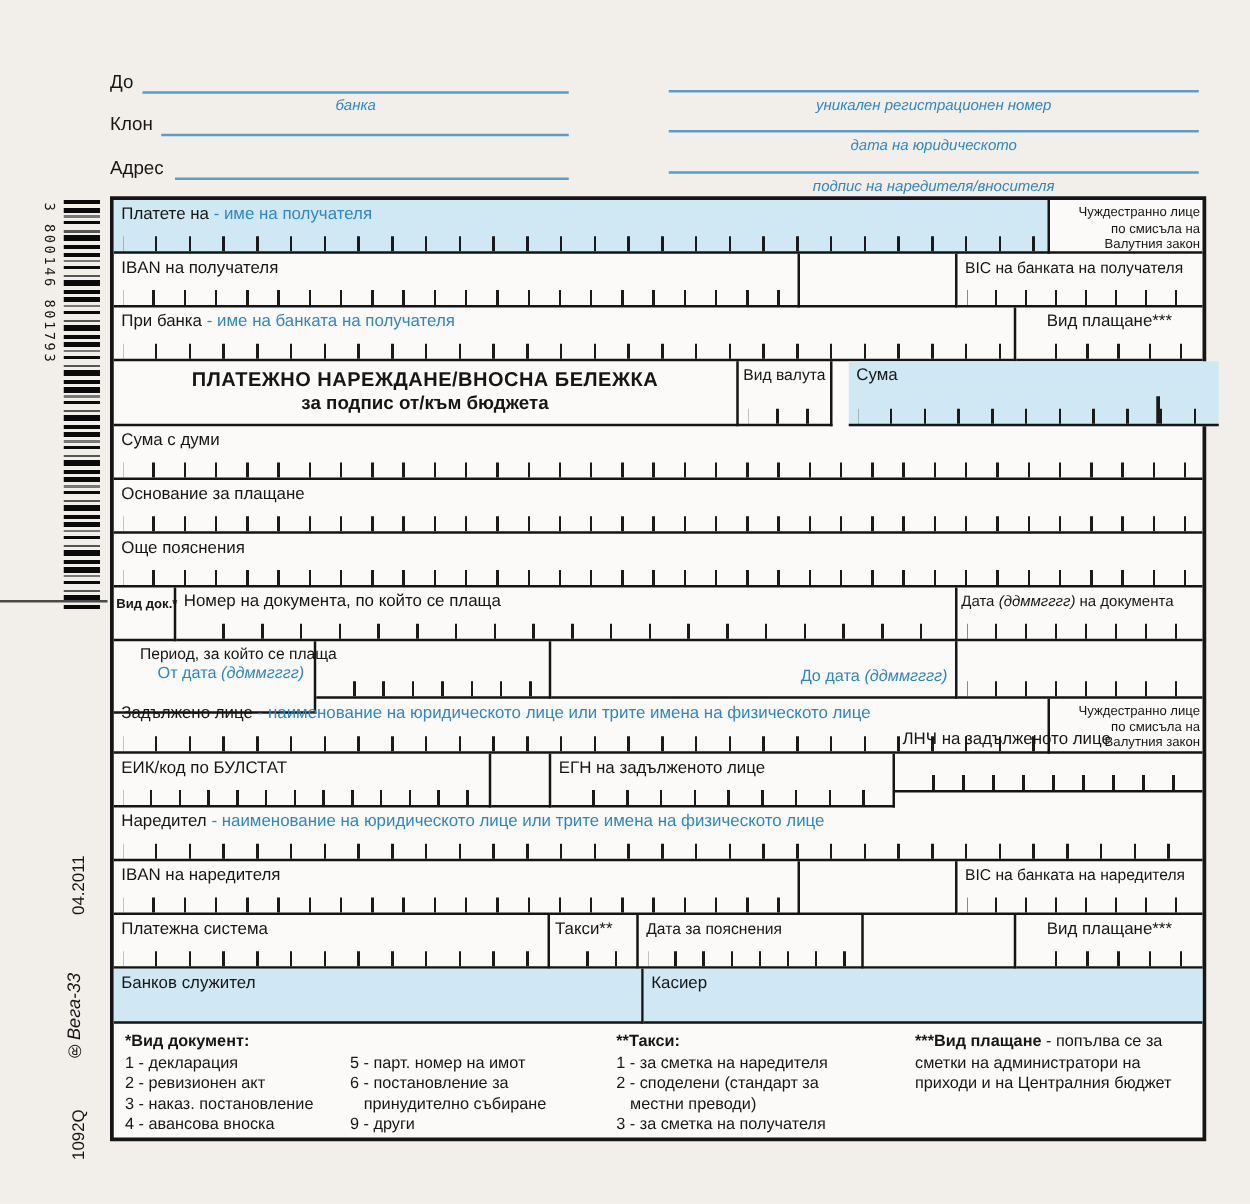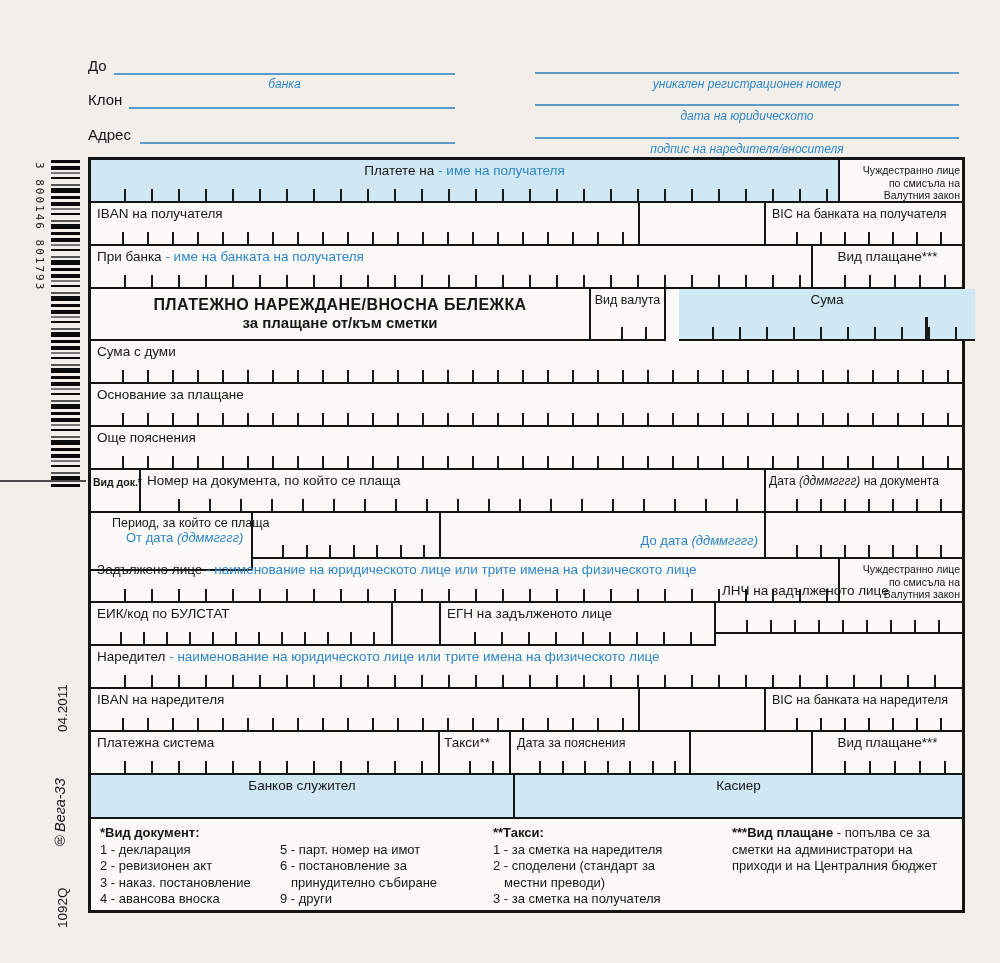--- a/index.html
+++ b/index.html
@@ -25,21 +25,21 @@
       #0a0a0a 28px 33px, transparent 33px 36px);}
   .regmark{position:absolute;left:0;top:480px;width:86px;height:2px;background:#4a4a4a;}
 
   
   .tbl{position:absolute;left:88px;top:157px;width:871px;height:750px;
        border:3px solid #151515;background:#fbfaf8;}
   .cell{position:absolute;box-sizing:border-box;border-right:2.5px solid #151515;
         border-bottom:2.5px solid #151515;padding:3px 6px;font-size:13.5px;color:#161616;}
   .cell.noR{border-right:none;}
   .cell.noB{border-bottom:none;}
-  .cell.blue{background:#cfe8f3;text-align:center;}
+  .cell.blue{background:#cfe8f3;}
   .lbl{color:#161616;}
   .bh{color:#2e86c6;}
   .it{font-style:italic;}
   .sm{font-size:12.5px;}
   .xs{font-size:12px;}
   .b{font-weight:bold;}
   .ctr{text-align:center;}
   .fp{font-size:10.5px;line-height:12.5px;text-align:right;padding:4px 2px;}
   .comb::after{content:"";position:absolute;left:8px;right:4px;bottom:0;height:12px;
     background:repeating-linear-gradient(90deg, transparent 0 calc(var(--g,26px) - 2px),
@@ -110,21 +110,21 @@
     <div class="cell comb" style="left:0;top:86px;width:722px;height:43px;--g:27px">
       <span class="lbl">При банка</span>
       <span class="bh">- име на банката на получателя</span>
     </div>
     <div class="cell noR comb ctr" style="left:722px;top:86px;width:149px;height:43px;--g:25px">
       <span class="lbl">Вид плащане***</span>
     </div>
 
     <div class="cell ctr" style="left:0;top:129px;width:500px;height:52px">
       <div class="title1">ПЛАТЕЖНО  НАРЕЖДАНЕ/ВНОСНА БЕЛЕЖКА</div>
-      <div class="title2">за плащане от/към сметки</div>
+      <div class="title2">за подпис от/към бюджета</div>
     </div>
     <div class="cell comb ctr" style="left:500px;top:129px;width:75px;height:52px;--g:24px;padding:3px 2px">
       <span class="lbl sm" style="white-space:nowrap">Вид валута</span>
     </div>
     <div class="cell noR blue comb" style="left:588px;top:129px;width:296px;height:52px;--g:27px">
       <span class="lbl">Сума</span>
       <div class="tick-tall" style="left:246px"></div>
     </div>
 
     <div class="cell noR comb" style="left:0;top:181px;width:871px;height:43px;--g:25px">

